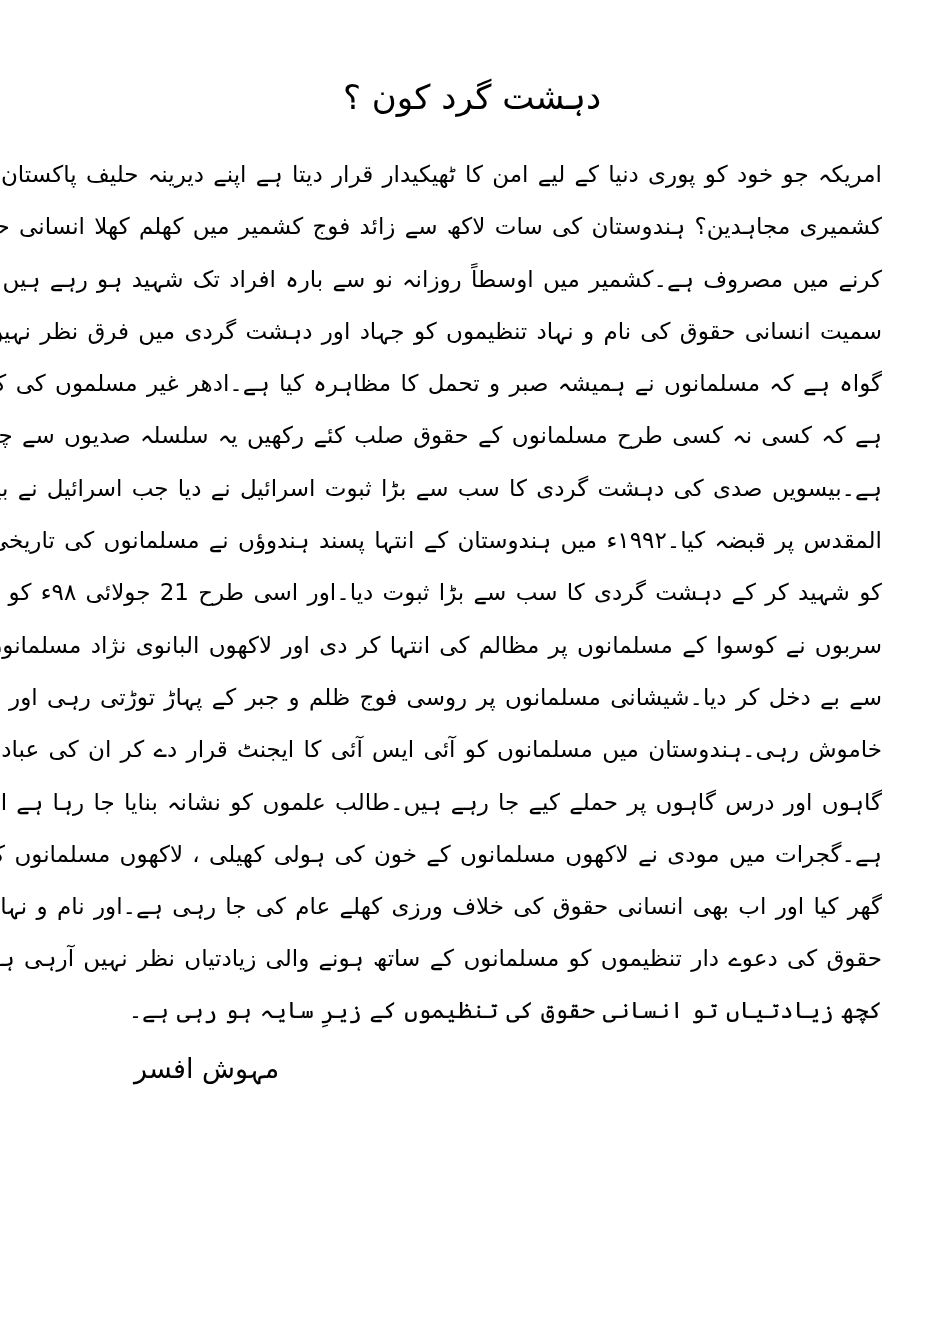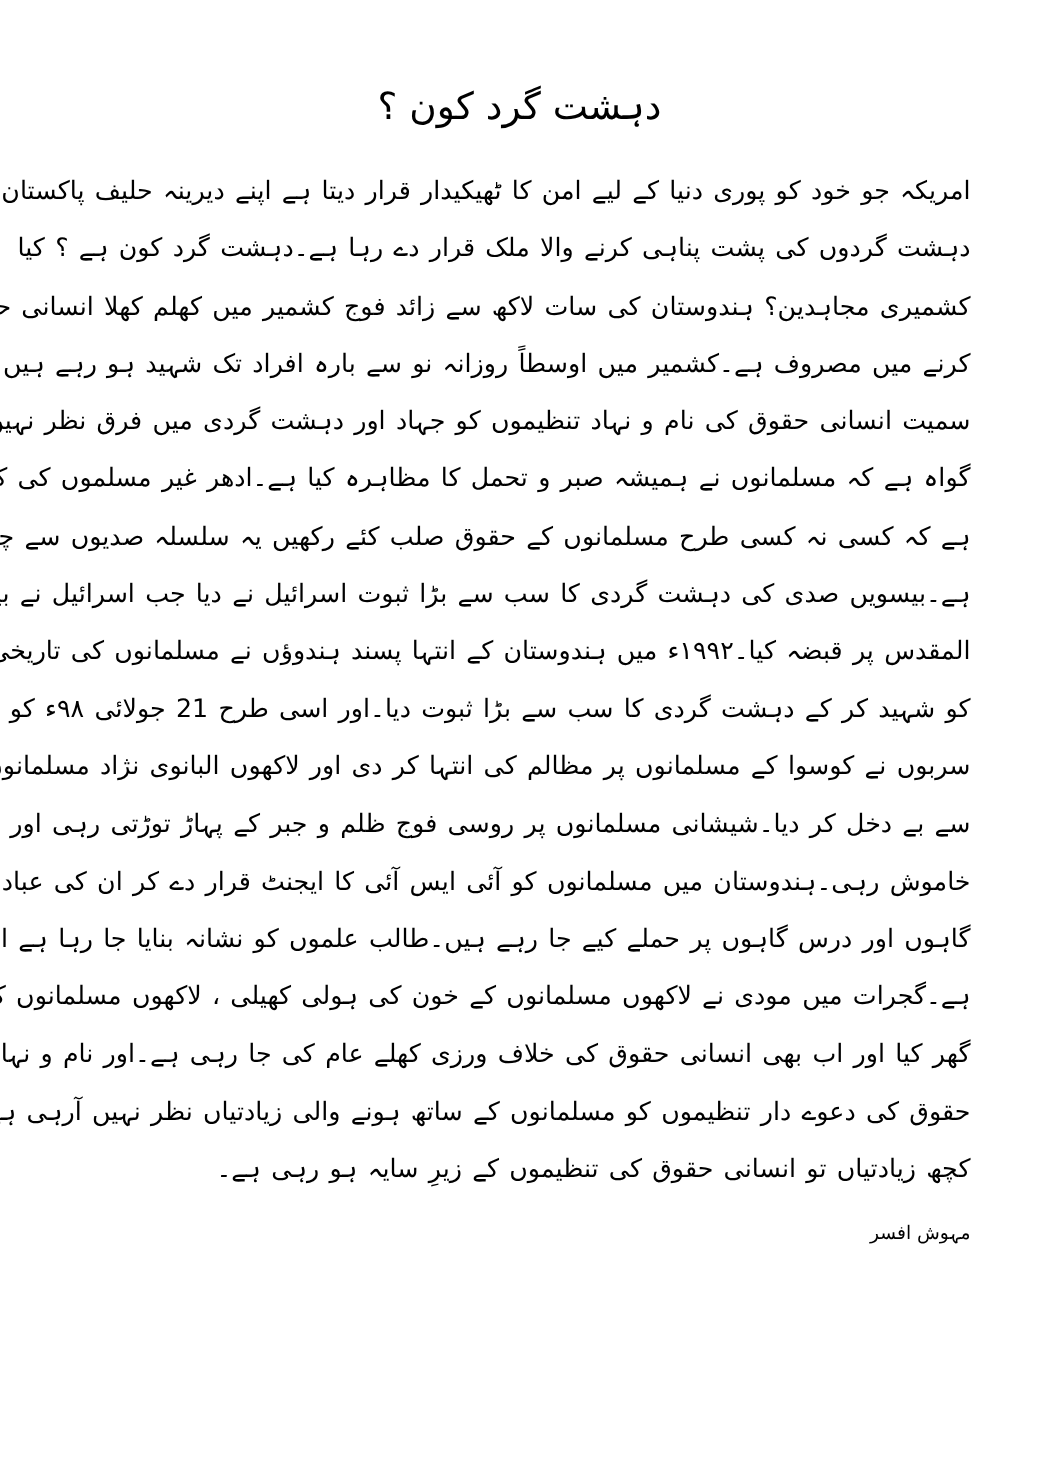--- a/index.html
+++ b/index.html
@@ -38,40 +38,40 @@
     line-height: 52.3px;
     text-align: justify;
     text-align-last: justify;
     word-spacing: 2px;
     white-space: nowrap;
     overflow: visible;
   }
   .body-line.no-justify {
     text-align: right;
     text-align-last: right;
+    font-family: Liberation Serif, serif;
   }
   .signature-line {
     direction: rtl;
-    font-size: 17px;
+    font-size: 27px;
     line-height: 52px;
     margin-top: 6px;
-    text-align: right;
+    text-align: left;
     padding-left: 72px;
   }
 </style>
 </head>
 <body>
 
 <div class="page">
 
   <h1 class="doc-title">دہشت گرد کون ؟</h1>
 
   <div class="body-block">
     <div class="body-line">امریکہ جو خود کو پوری دنیا کے لیے امن کا ٹھیکیدار قرار دیتا ہے اپنے دیرینہ حلیف پاکستان کو</div>
-    <div class="body-line">دہشت گردوں کی پشت پناہی کرنے والا ملک قرار دے رہا ہے۔دہشت گرد کون ہے ؟ کیا</div>
     <div class="body-line">کشمیری مجاہدین؟ ہندوستان کی سات لاکھ سے زائد فوج کشمیر میں کھلم کھلا انسانی حقوق کی پامالی</div>
     <div class="body-line">کرنے میں مصروف ہے۔کشمیر میں اوسطاً روزانہ نو سے بارہ افراد تک شہید ہو رہے ہیں۔امریکہ</div>
     <div class="body-line">سمیت انسانی حقوق کی نام و نہاد تنظیموں کو جہاد اور دہشت گردی میں فرق نظر نہیں آتا۔تاریخ</div>
     <div class="body-line">گواہ ہے کہ مسلمانوں نے ہمیشہ صبر و تحمل کا مظاہرہ کیا ہے۔ادھر غیر مسلموں کی کوشیش رہی</div>
     <div class="body-line">ہے کہ کسی نہ کسی طرح مسلمانوں کے حقوق صلب کئے رکھیں یہ سلسلہ صدیوں سے چلا آ رہا</div>
     <div class="body-line">ہے۔بیسویں صدی کی دہشت گردی کا سب سے بڑا ثبوت اسرائیل نے دیا جب اسرائیل نے بیت</div>
     <div class="body-line">المقدس پر قبضہ کیا۔۱۹۹۲ء میں ہندوستان کے انتہا پسند ہندوؤں نے مسلمانوں کی تاریخی بابری مسجد</div>
     <div class="body-line">کو شہید کر کے دہشت گردی کا سب سے بڑا ثبوت دیا۔اور اسی طرح 21 جولائی ۹۸ء کو</div>
     <div class="body-line">سربوں نے کوسوا کے مسلمانوں پر مظالم کی انتہا کر دی اور لاکھوں البانوی نژاد مسلمانوں کو البانیہ</div>
     <div class="body-line">سے بے دخل کر دیا۔شیشانی مسلمانوں پر روسی فوج ظلم و جبر کے پہاڑ توڑتی رہی اور اعلامیہ اسلام</div>

